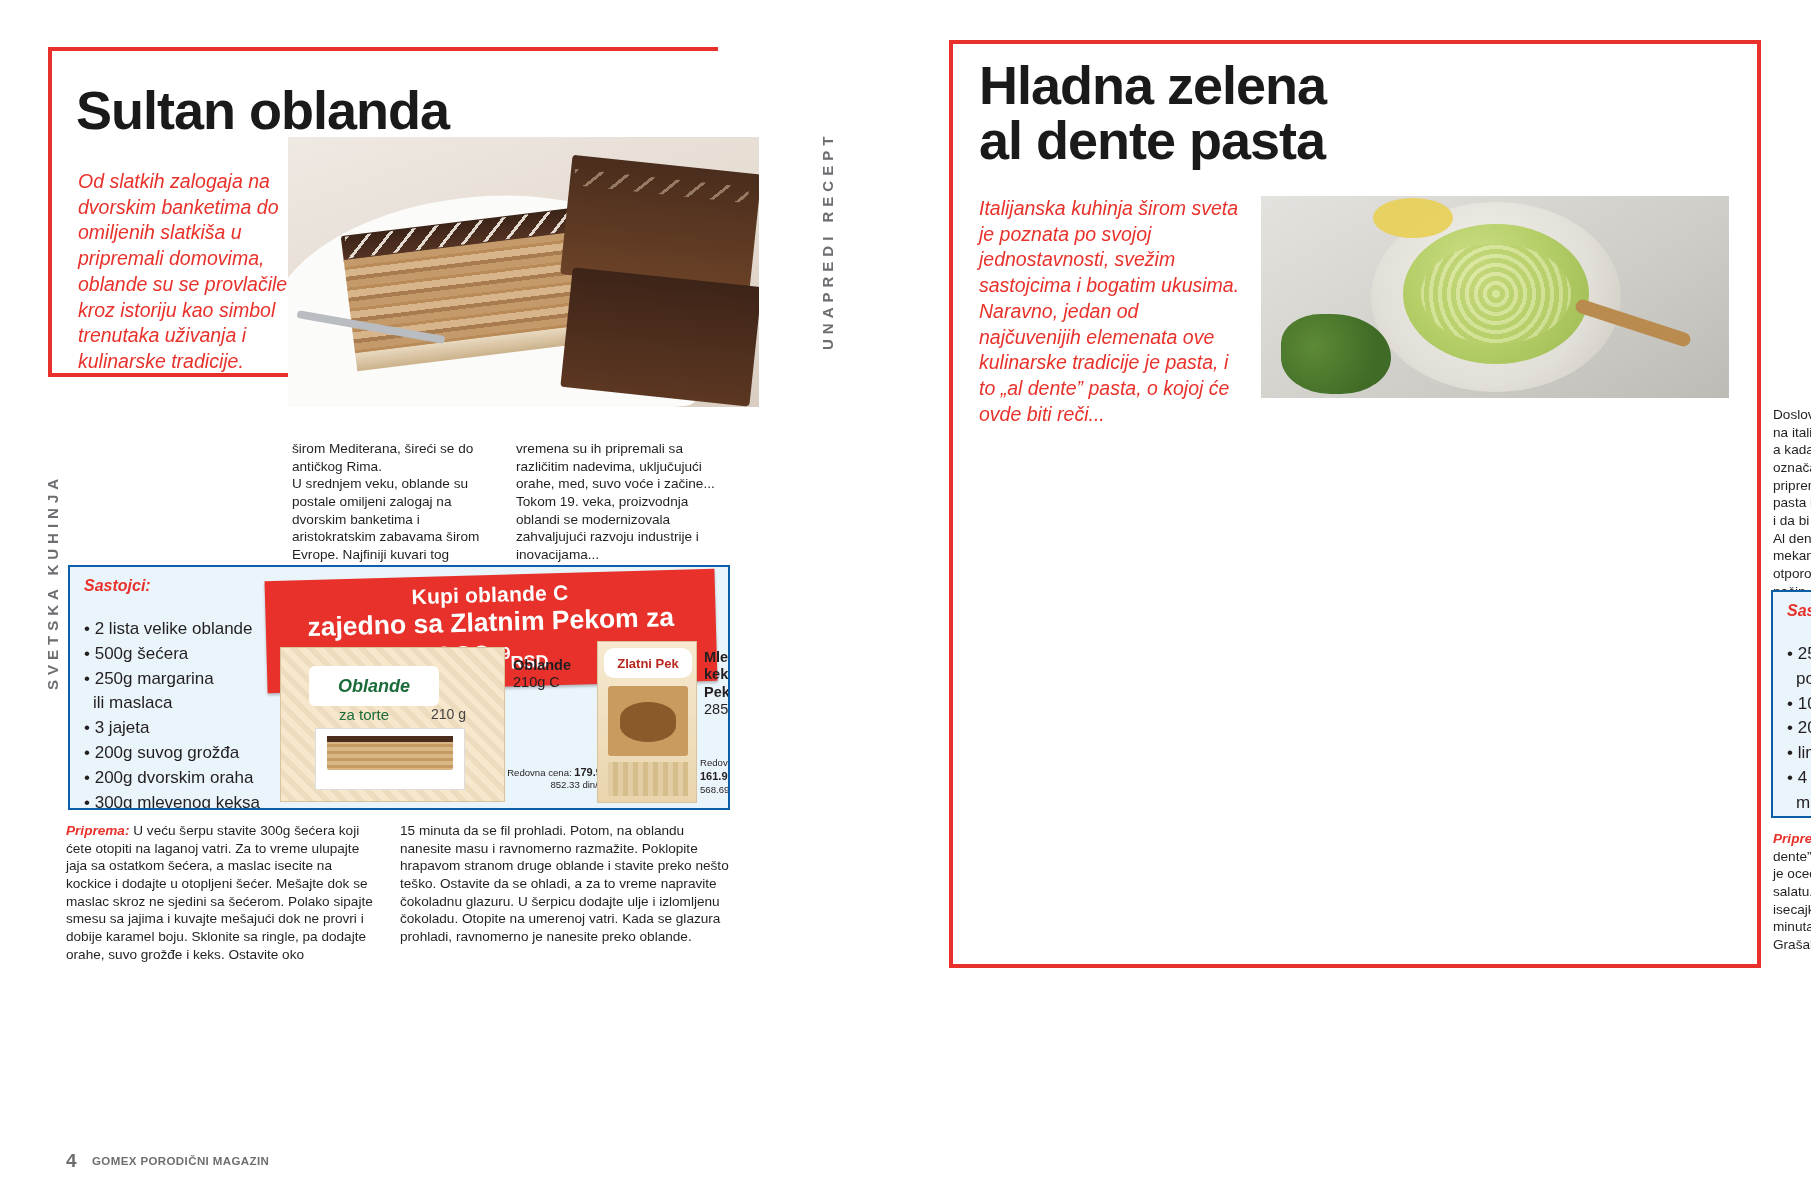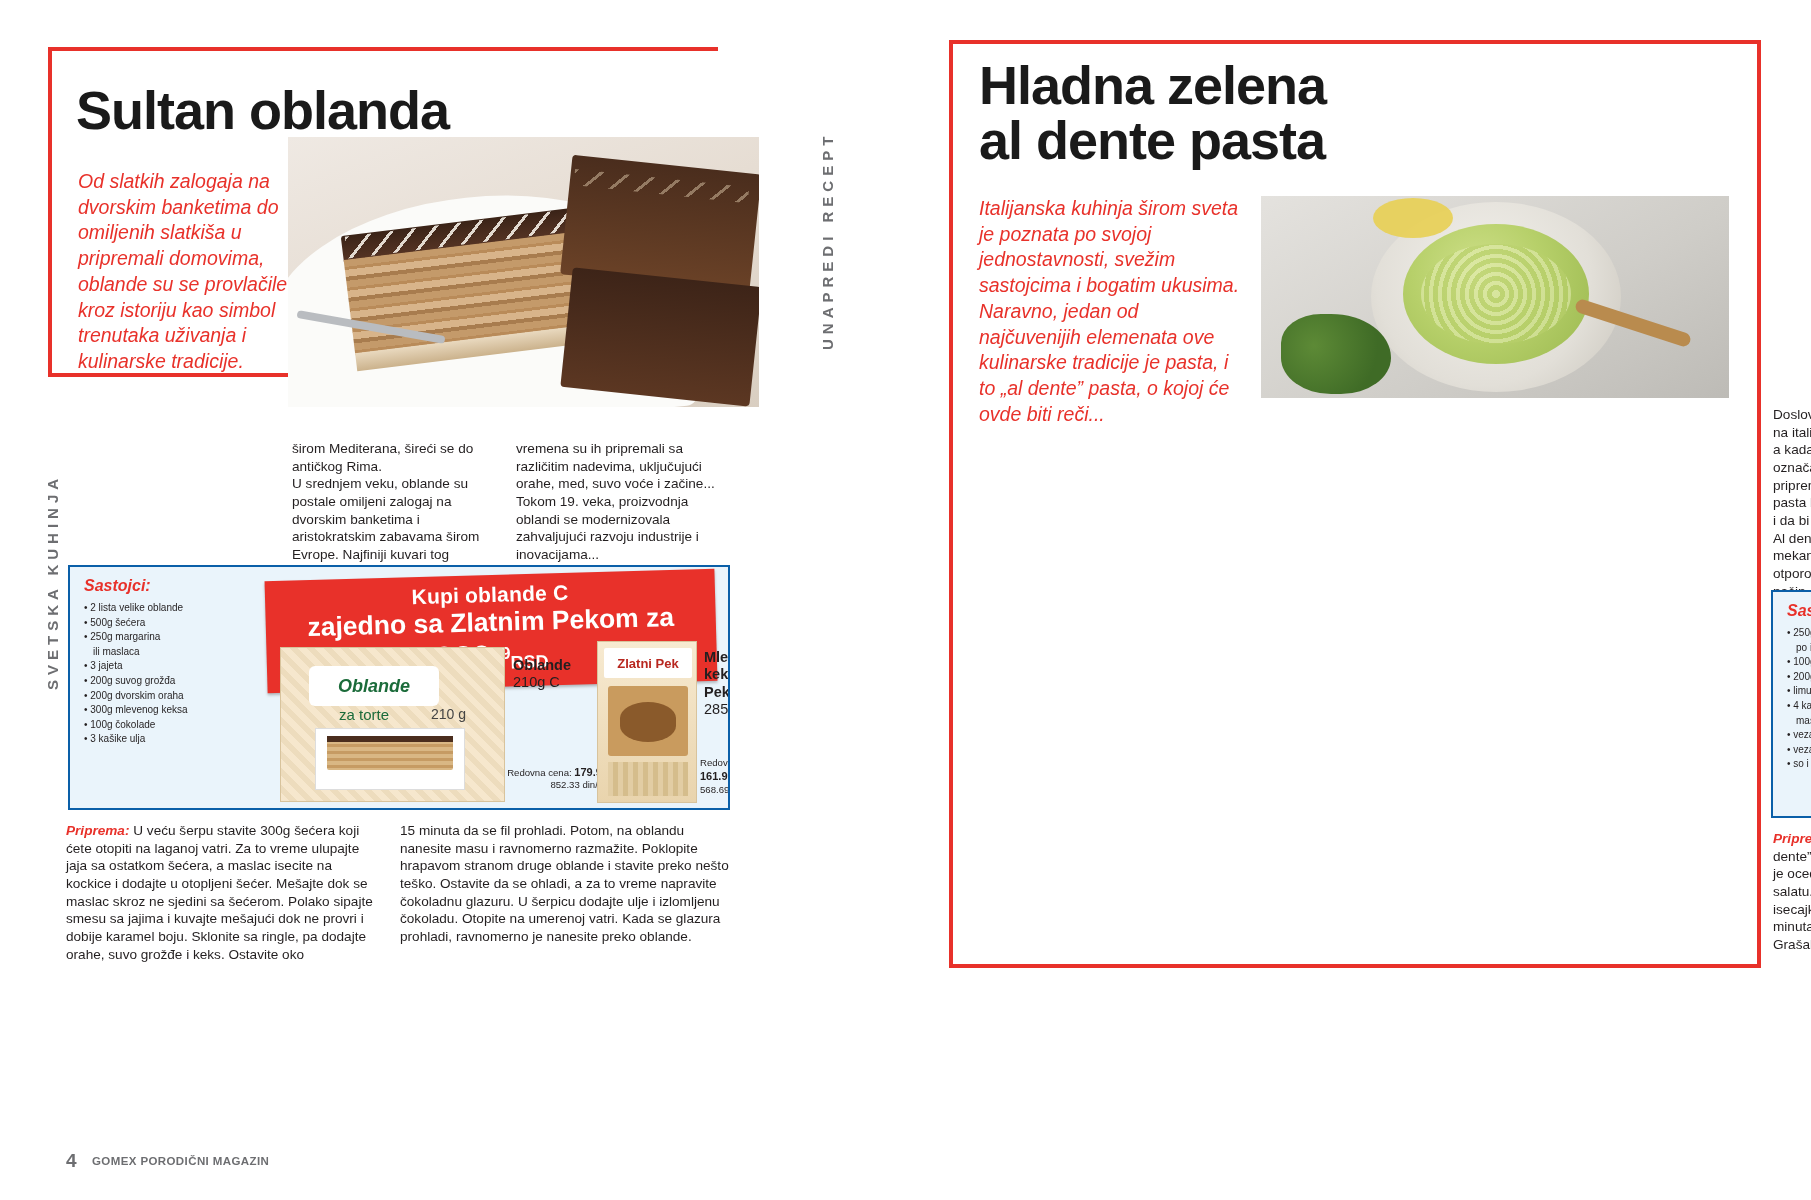--- a/index.html
+++ b/index.html
@@ -50,21 +50,21 @@
   }
 
   
   .promo {
     position:absolute;
     border:2px solid #0a5fa8;
     background:#eaf4fb;
     overflow:hidden;
   }
   .sast-title { font-style:italic; font-weight:bold; color:#e8312a; font-size:16px; }
-  .sast-list { margin:6px 0 0 0; padding:0; list-style:none; font-size:10px; line-height:1.46; }
+  .sast-list { margin:22px 0 0 0; padding:0; list-style:none; font-size:17px; line-height:1.46; }
   .sast-list li { white-space:nowrap; }
   .sast-list li.cont { padding-left:9px; }
 
   .red-banner {
     position:absolute;
     background:#e8312a;
     color:#fff;
     transform:rotate(-1.6deg);
     font-weight:bold;
     text-align:center;
@@ -181,21 +181,21 @@
         <span>Oblande</span><br>
         <span class="lightw">210g C</span>
       </div>
       <div class="regprice" style="position:absolute;left:418px;top:198px;width:120px;text-align:right;">
         <span>Redovna cena:</span> <b>179.99</b><br>
         <span>852.33 din/kg</span>
       </div>
 
       <div class="photo" style="left:527px; top:74px; width:100px; height:162px; background:#f0dfc0;border:1px solid #d8c39c;">
         <div style="position:absolute;inset:0;background:linear-gradient(180deg,#f7ead1,#e9d4ad);"></div>
-        <div style="position:absolute;left:6px;top:6px;width:88px;height:30px;background:#fff;border-radius:2px;
+        <div style="position:absolute;left:6px;top:6px;width:88px;height:30px;background:#fff;border-radius:10px;
                     display:flex;align-items:center;justify-content:center;">
           <span style="font-size:13px;font-weight:bold;color:#b8271f;">Zlatni Pek</span>
         </div>
         <div style="position:absolute;left:10px;top:44px;width:80px;height:70px;background:#c99b5e;border-radius:3px;"></div>
         <div style="position:absolute;left:22px;top:60px;width:56px;height:40px;background:#8a5a2b;border-radius:50%/40%;"></div>
         <div style="position:absolute;left:10px;top:120px;width:80px;height:34px;background:
               repeating-linear-gradient(90deg,#e2cda4 0 5px,#d5bd8c 5px 10px);"></div>
       </div>
 
       <div class="prod-name" style="position:absolute;left:634px;top:82px;width:80px;">

